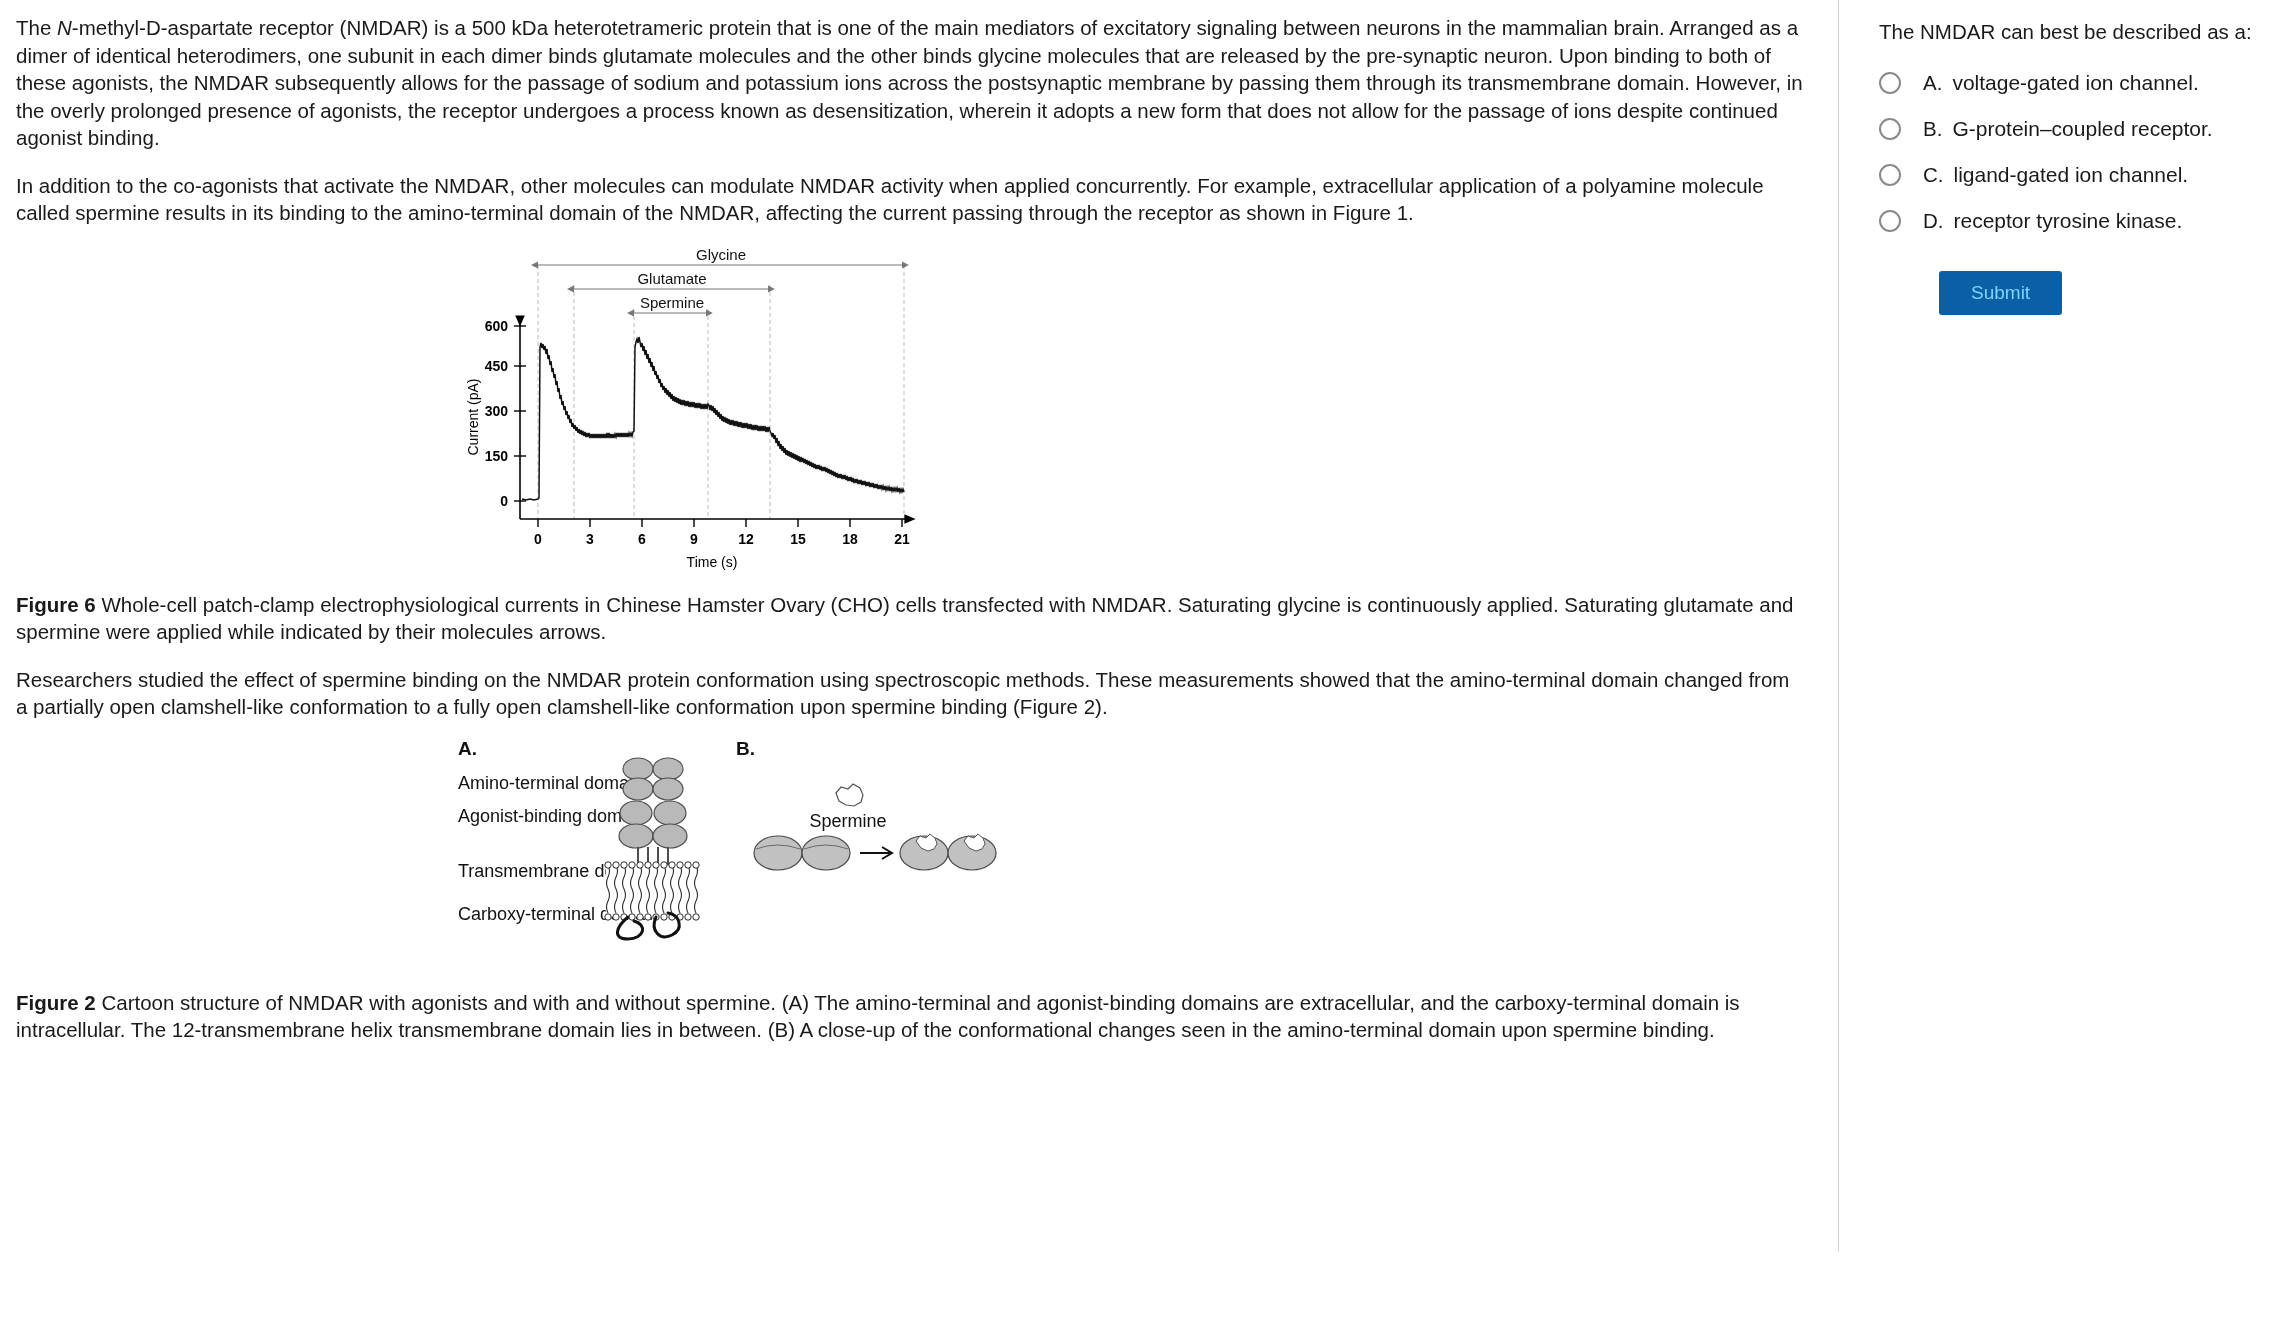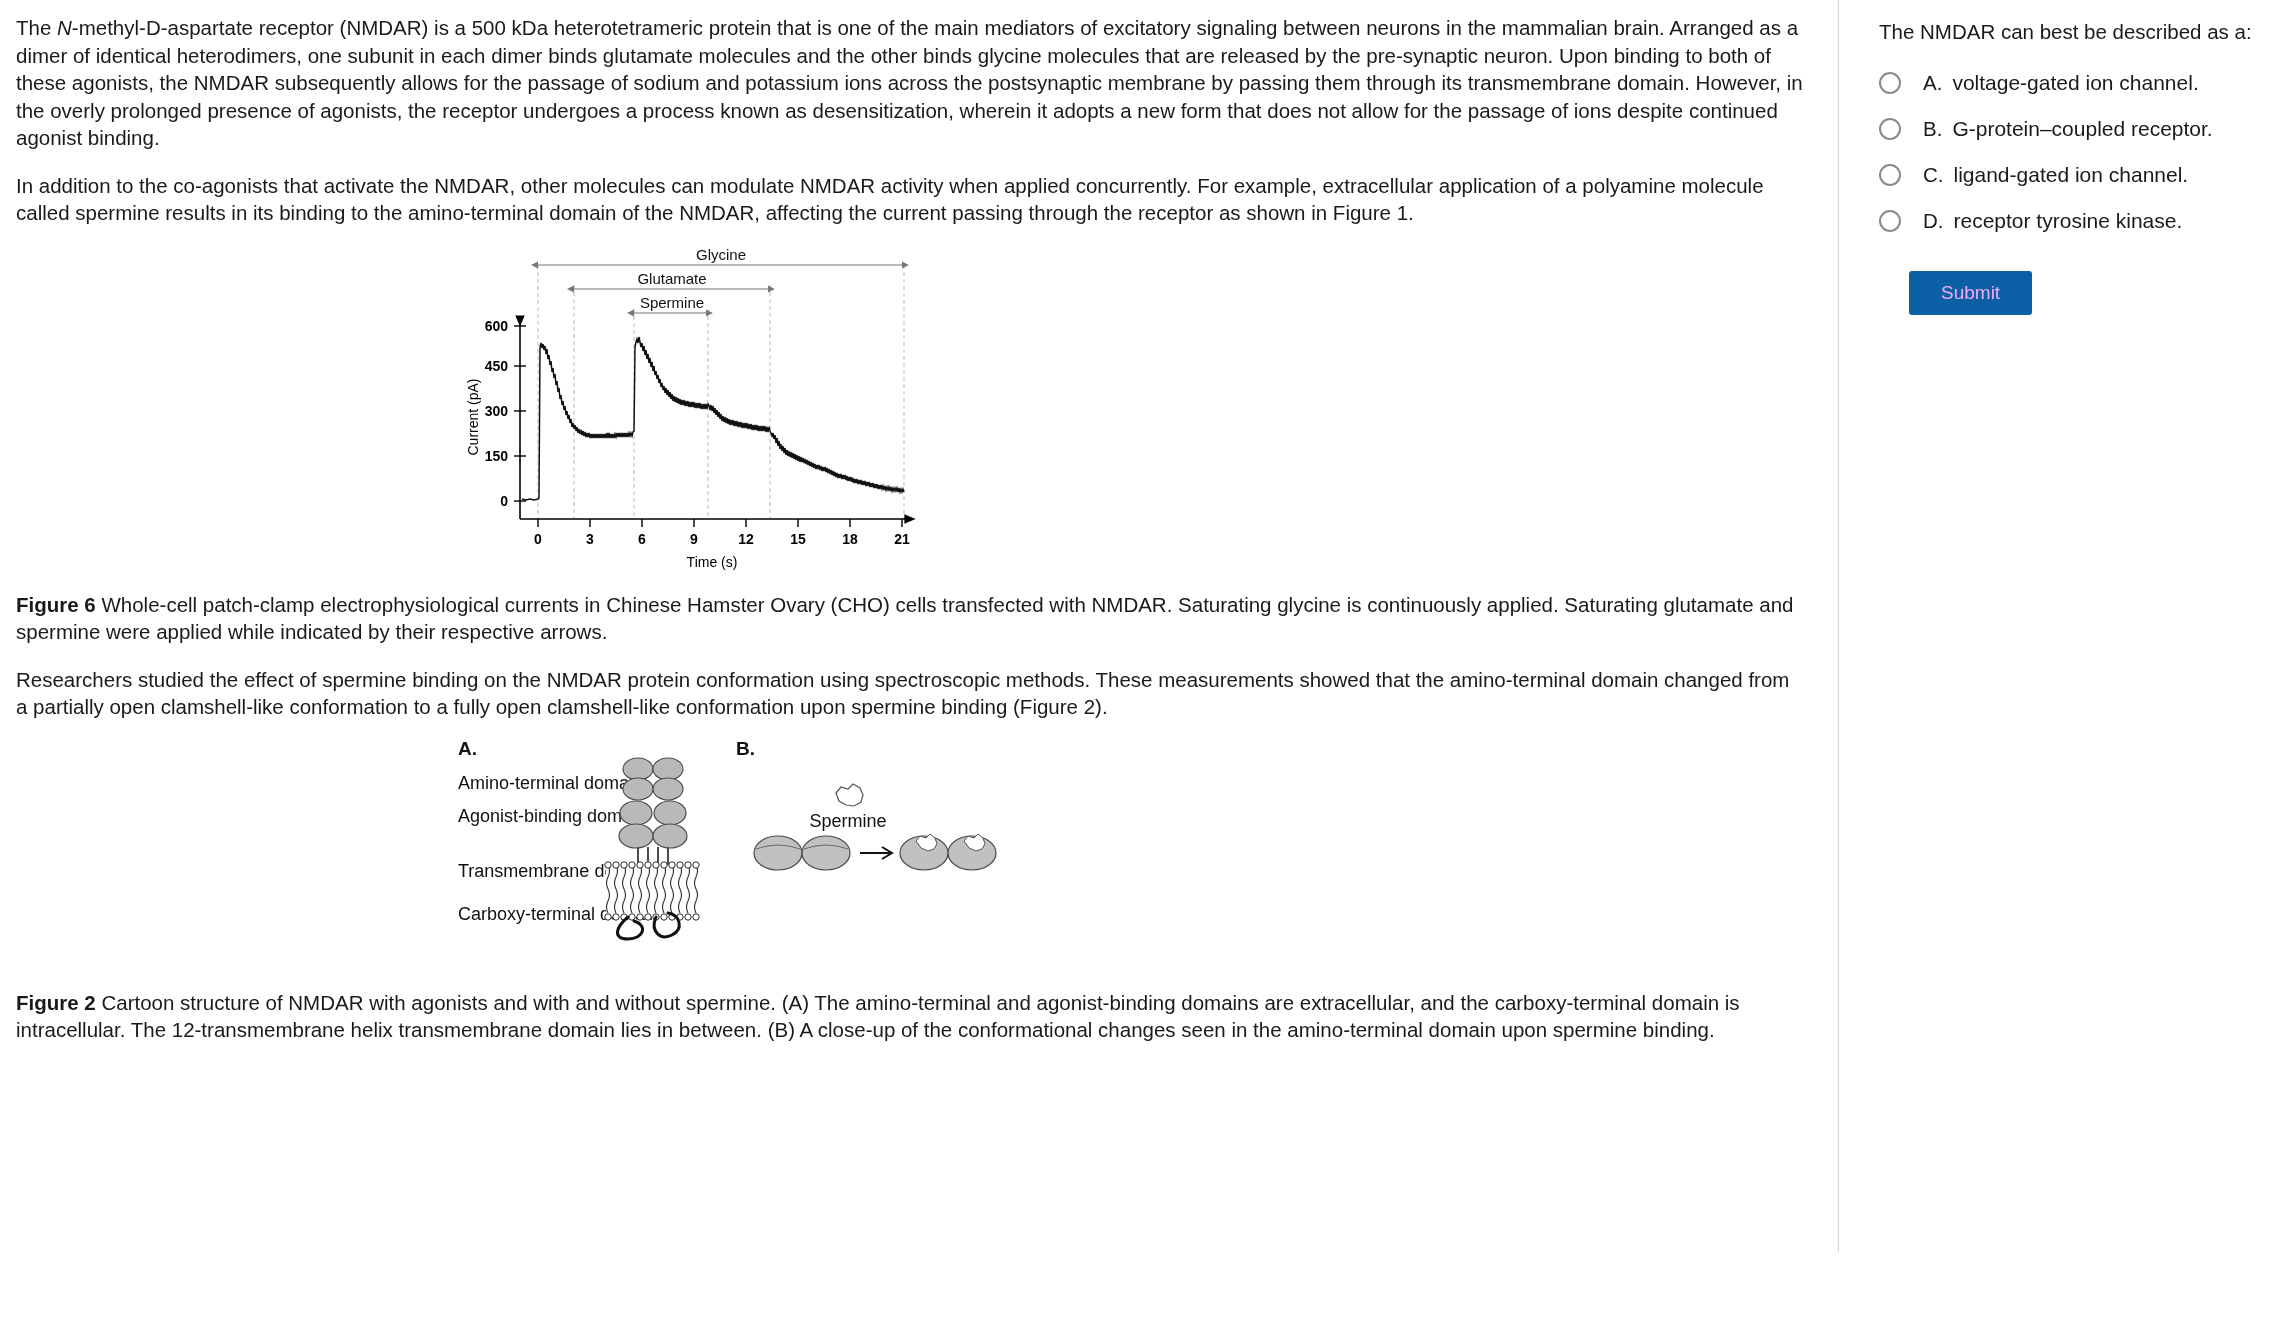--- a/index.html
+++ b/index.html
@@ -87,23 +87,23 @@
     margin-right: 22px;
     flex: none;
   }
   .choice-letter {
     font-size: 20.5px;
     margin-right: 10px;
   }
   .choice-text { font-size: 21px; }
   .submit-btn {
     margin-top: 16px;
-    margin-left: 30px;
+    margin-left: 60px;
     background: #0b5fa5;
-    color: #f0abfc;
+    color: #7dd3fc;
     border: none;
     border-radius: 3px;
     font-size: 19px;
     font-family: "Liberation Sans", sans-serif;
     padding: 11px 32px;
     cursor: pointer;
   }
   svg text { font-family: "Liberation Sans", sans-serif; }
 </style>
 </head>
@@ -227,21 +227,21 @@
              L405,233 L406,238 L407,234 L408,238 L409,234 L410,239 L411,235 L412,239 L413,235 L414,240
              L415,236 L416,240 L417,236 L418,241 L419,237 L420,241 L421,237 L422,242 L423,238 L424,242
              L425,238 L426,242 L427,239 L428,243 L429,239 L430,243 L431,240 L432,243 L433,240 L434,244
              L435,240 L436,244 L437,241 L438,244 L439,241 L440,244 L441,241 L442,245 L443,241 L444,245
              L445,242 L446,245 L447,242 L448,245"></path>
       </svg>
     </div>
 
     <p class="fig-caption">
       <b>Figure 6</b> 
-      <span>Whole-cell patch-clamp electrophysiological currents in Chinese Hamster Ovary (CHO) cells transfected with NMDAR.  Saturating glycine is continuously applied.  Saturating glutamate and spermine were applied while indicated by their respective arrows.</span>
+      <span>Whole-cell patch-clamp electrophysiological currents in Chinese Hamster Ovary (CHO) cells transfected with NMDAR.  Saturating glycine is continuously applied.  Saturating glutamate and spermine were applied while indicated by their molecules arrows.</span>
     </p>
 
     <p class="para">
       <span>Researchers studied the effect of spermine binding on the NMDAR protein conformation using spectroscopic methods.  These measurements showed that the amino-terminal domain changed from a partially open clamshell-like conformation to a fully open clamshell-like conformation upon spermine binding (Figure 2).</span>
     </p>
 
     <div class="fig2-wrap">
       <svg width="760" height="230" viewBox="0 0 760 230">
 
         <text x="2" y="14" font-size="19" font-weight="bold" fill="#111">A.</text>

